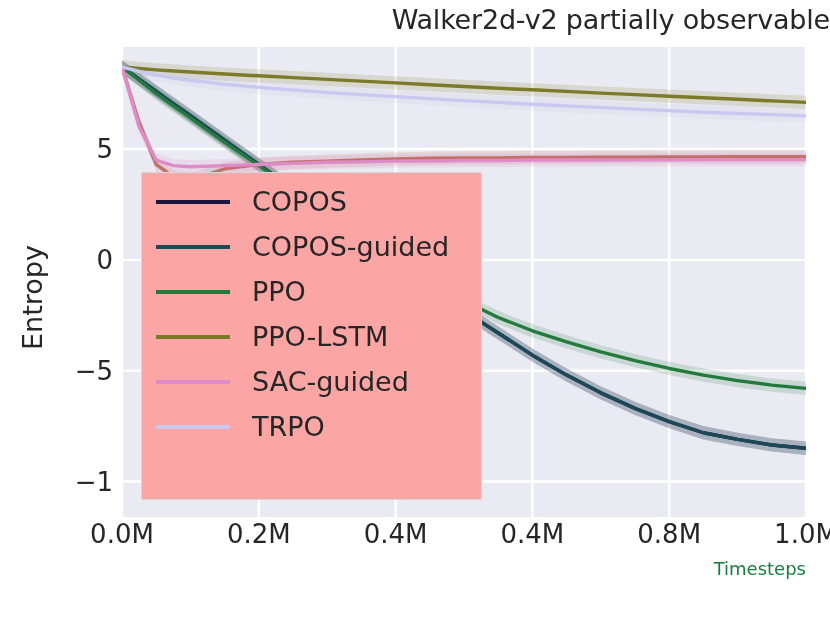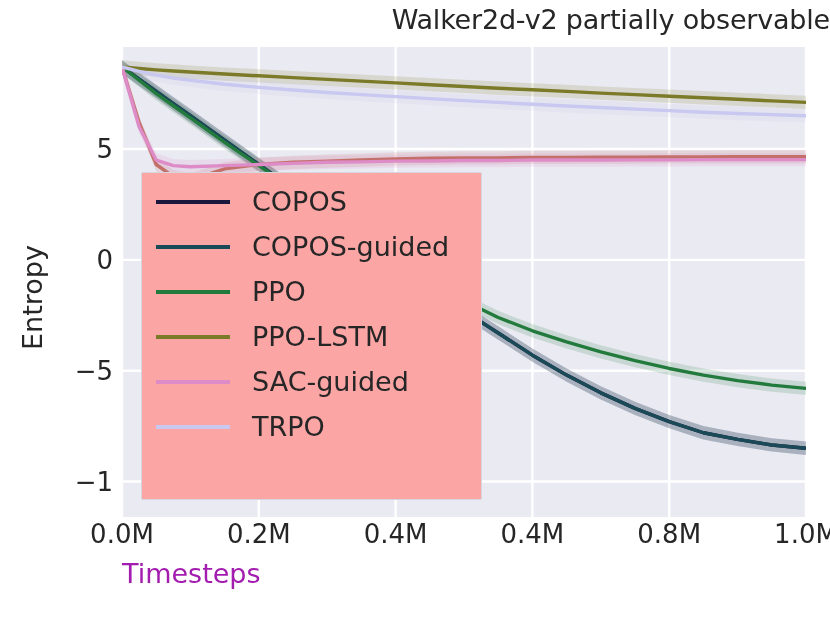--- a/index.html
+++ b/index.html
@@ -77,23 +77,23 @@
     font-size: 26px;
     color: #262626;
     transform: translateX(-50%);
     white-space: nowrap;
   }
   #xaxis-label {
     position: absolute;
     left: 122px;
     top: 558px;
     width: 684px;
-    text-align: left;
-    font-size: 27px;
-    color: #a21caf;
+    text-align: right;
+    font-size: 18px;
+    color: #15803d;
     white-space: nowrap;
   }
   #yaxis-label {
     position: absolute;
     left: -88px;
     top: 282px;
     width: 240px;
     text-align: center;
     font-size: 27px;
     color: #262626;

